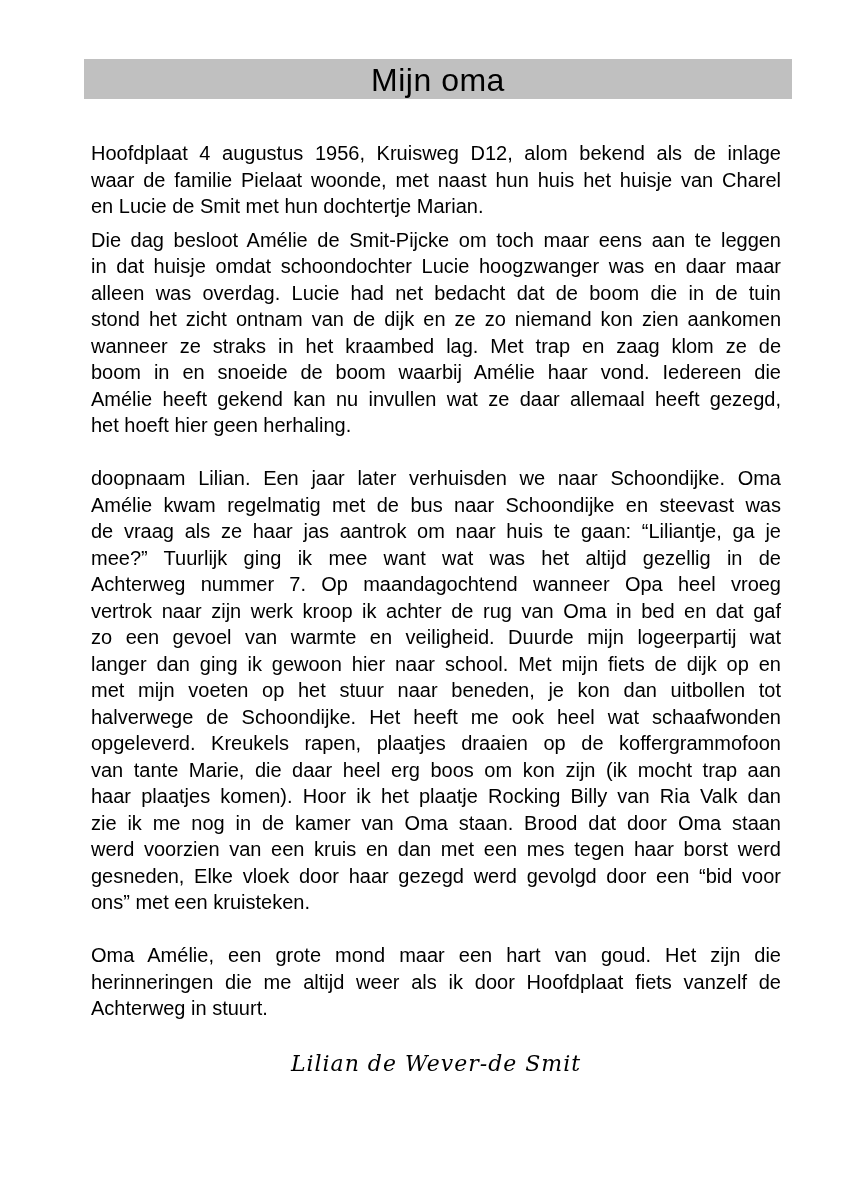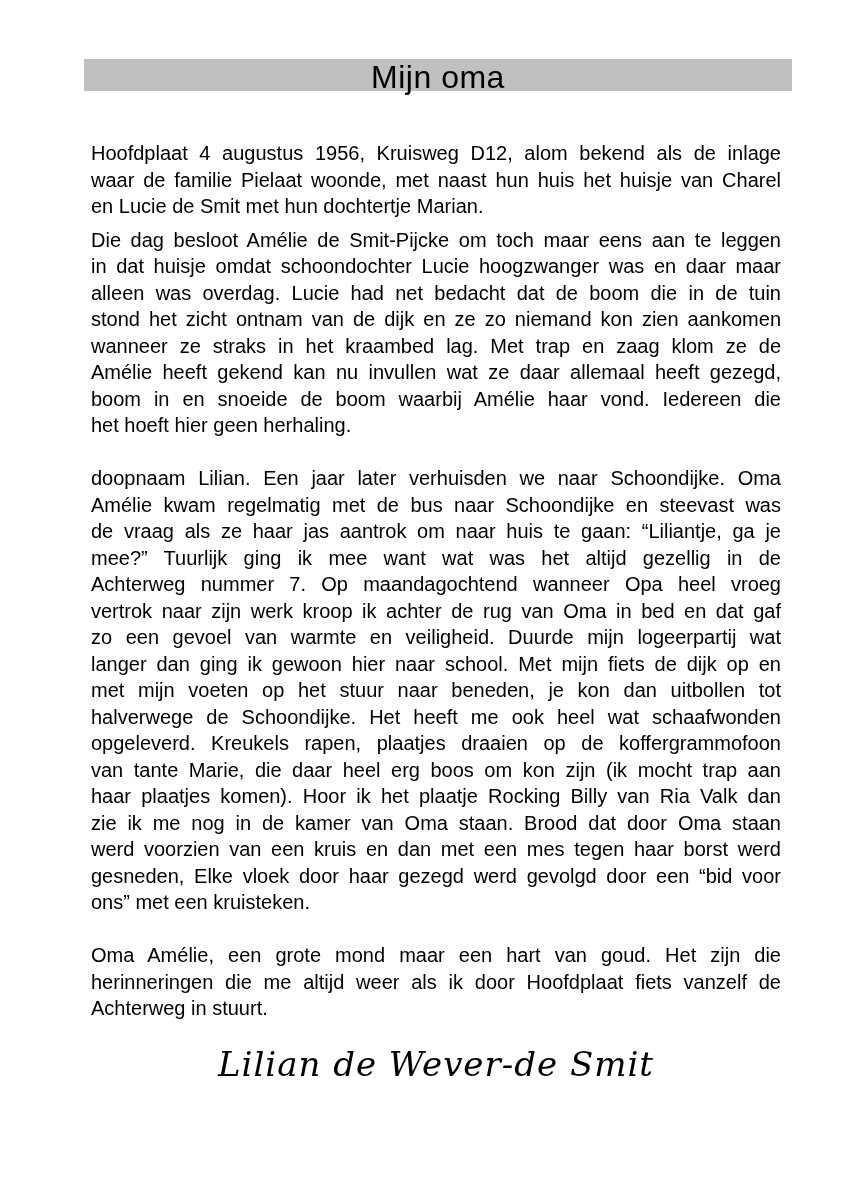--- a/index.html
+++ b/index.html
@@ -15,24 +15,24 @@
     color: var(--text-color, #000000);
     font-family: "Liberation Sans", "DejaVu Sans", sans-serif;
     overflow: hidden;
     box-sizing: border-box;
   }
   .title-bar {
     position: absolute;
     left: 84px;
     top: 59px;
     width: 708px;
-    height: 32px;
+    height: 40px;
     background: var(--title-bar-bg, #c0c0c0);
     display: flex;
-    align-items: flex-start;
+    align-items: flex-end;
     justify-content: center;
   }
   .title-bar h1 {
     margin: 0;
     font-size: 32px;
     font-weight: 400;
     letter-spacing: 0.5px;
     color: var(--text-color, #000000);
   }
   .doc-body {
@@ -57,21 +57,21 @@
     height: 26.5px;
   }
   .line.last {
     text-align-last: left;
   }
   .signature {
     margin-top: 29px;
     text-align: center;
     font-family: "DejaVu Serif", serif;
     font-style: italic;
-    font-size: 34px;
+    font-size: 22px;
     letter-spacing: 1px;
   }
 </style>
 </head>
 <body>
 
 <div class="page">
   <div class="title-bar">
     <h1>Mijn oma</h1>
   </div>
@@ -81,22 +81,22 @@
         <div class="line">Hoofdplaat 4 augustus 1956, Kruisweg D12, alom bekend als de inlage</div>
         <div class="line">waar de familie Pielaat woonde, met naast hun huis het huisje van Charel</div>
         <div class="line last">en Lucie de Smit met hun dochtertje Marian.</div>
       </div>
       <div class="paragraph">
         <div class="line">Die dag besloot Amélie de Smit-Pijcke om toch maar eens aan te leggen</div>
         <div class="line">in dat huisje omdat schoondochter Lucie hoogzwanger was en daar maar</div>
         <div class="line">alleen was overdag. Lucie had net bedacht dat de boom die in de tuin</div>
         <div class="line">stond het zicht ontnam van de dijk en ze zo niemand kon zien aankomen</div>
         <div class="line">wanneer ze straks in het kraambed lag. Met trap en zaag klom ze de</div>
+        <div class="line">boom in en snoeide de boom waarbij Amélie haar vond. Iedereen die</div>
         <div class="line">Amélie heeft gekend kan nu invullen wat ze daar allemaal heeft gezegd,</div>
-        <div class="line">boom in en snoeide de boom waarbij Amélie haar vond. Iedereen die</div>
         <div class="line last">het hoeft hier geen herhaling.</div>
       </div>
       <div class="paragraph gap">
         <div class="line">doopnaam Lilian. Een jaar later verhuisden we naar Schoondijke. Oma</div>
         <div class="line">Amélie kwam regelmatig met de bus naar Schoondijke en steevast was</div>
         <div class="line">de vraag als ze haar jas aantrok om naar huis te gaan: “Liliantje, ga je</div>
         <div class="line">mee?” Tuurlijk ging ik mee want wat was het altijd gezellig in de</div>
         <div class="line">Achterweg nummer 7. Op maandagochtend wanneer Opa heel vroeg</div>
         <div class="line">vertrok naar zijn werk kroop ik achter de rug van Oma in bed en dat gaf</div>
         <div class="line">zo een gevoel van warmte en veiligheid. Duurde mijn logeerpartij wat</div>

